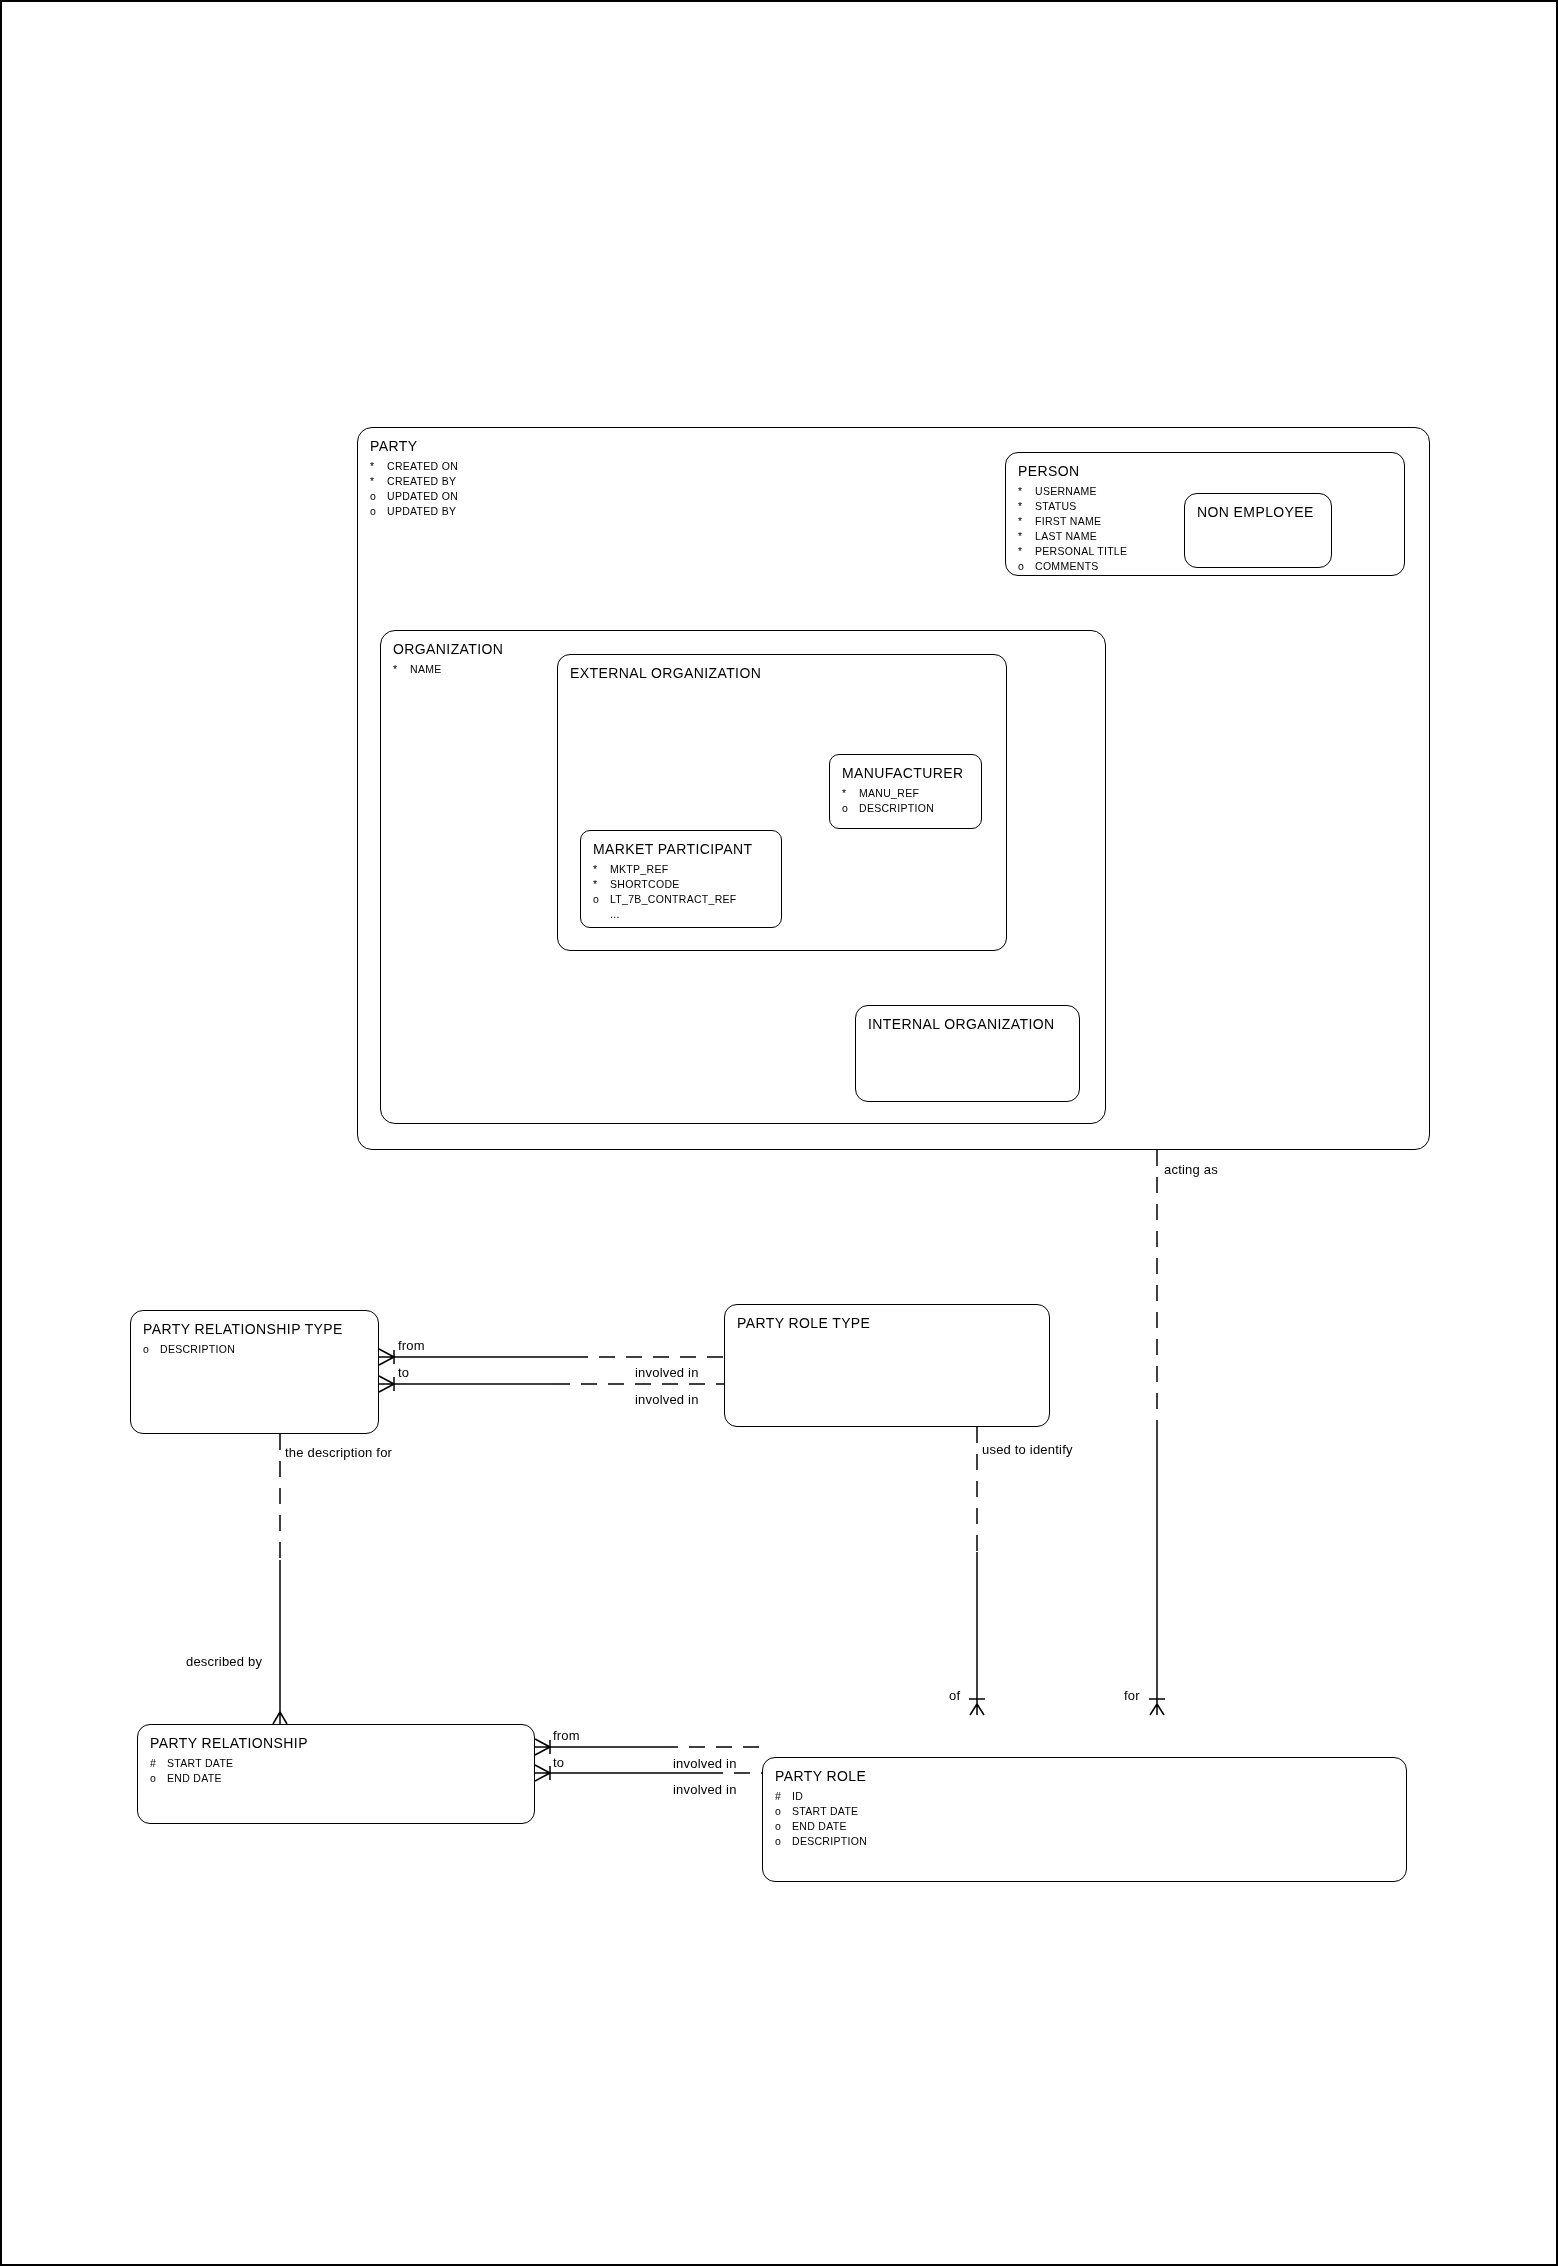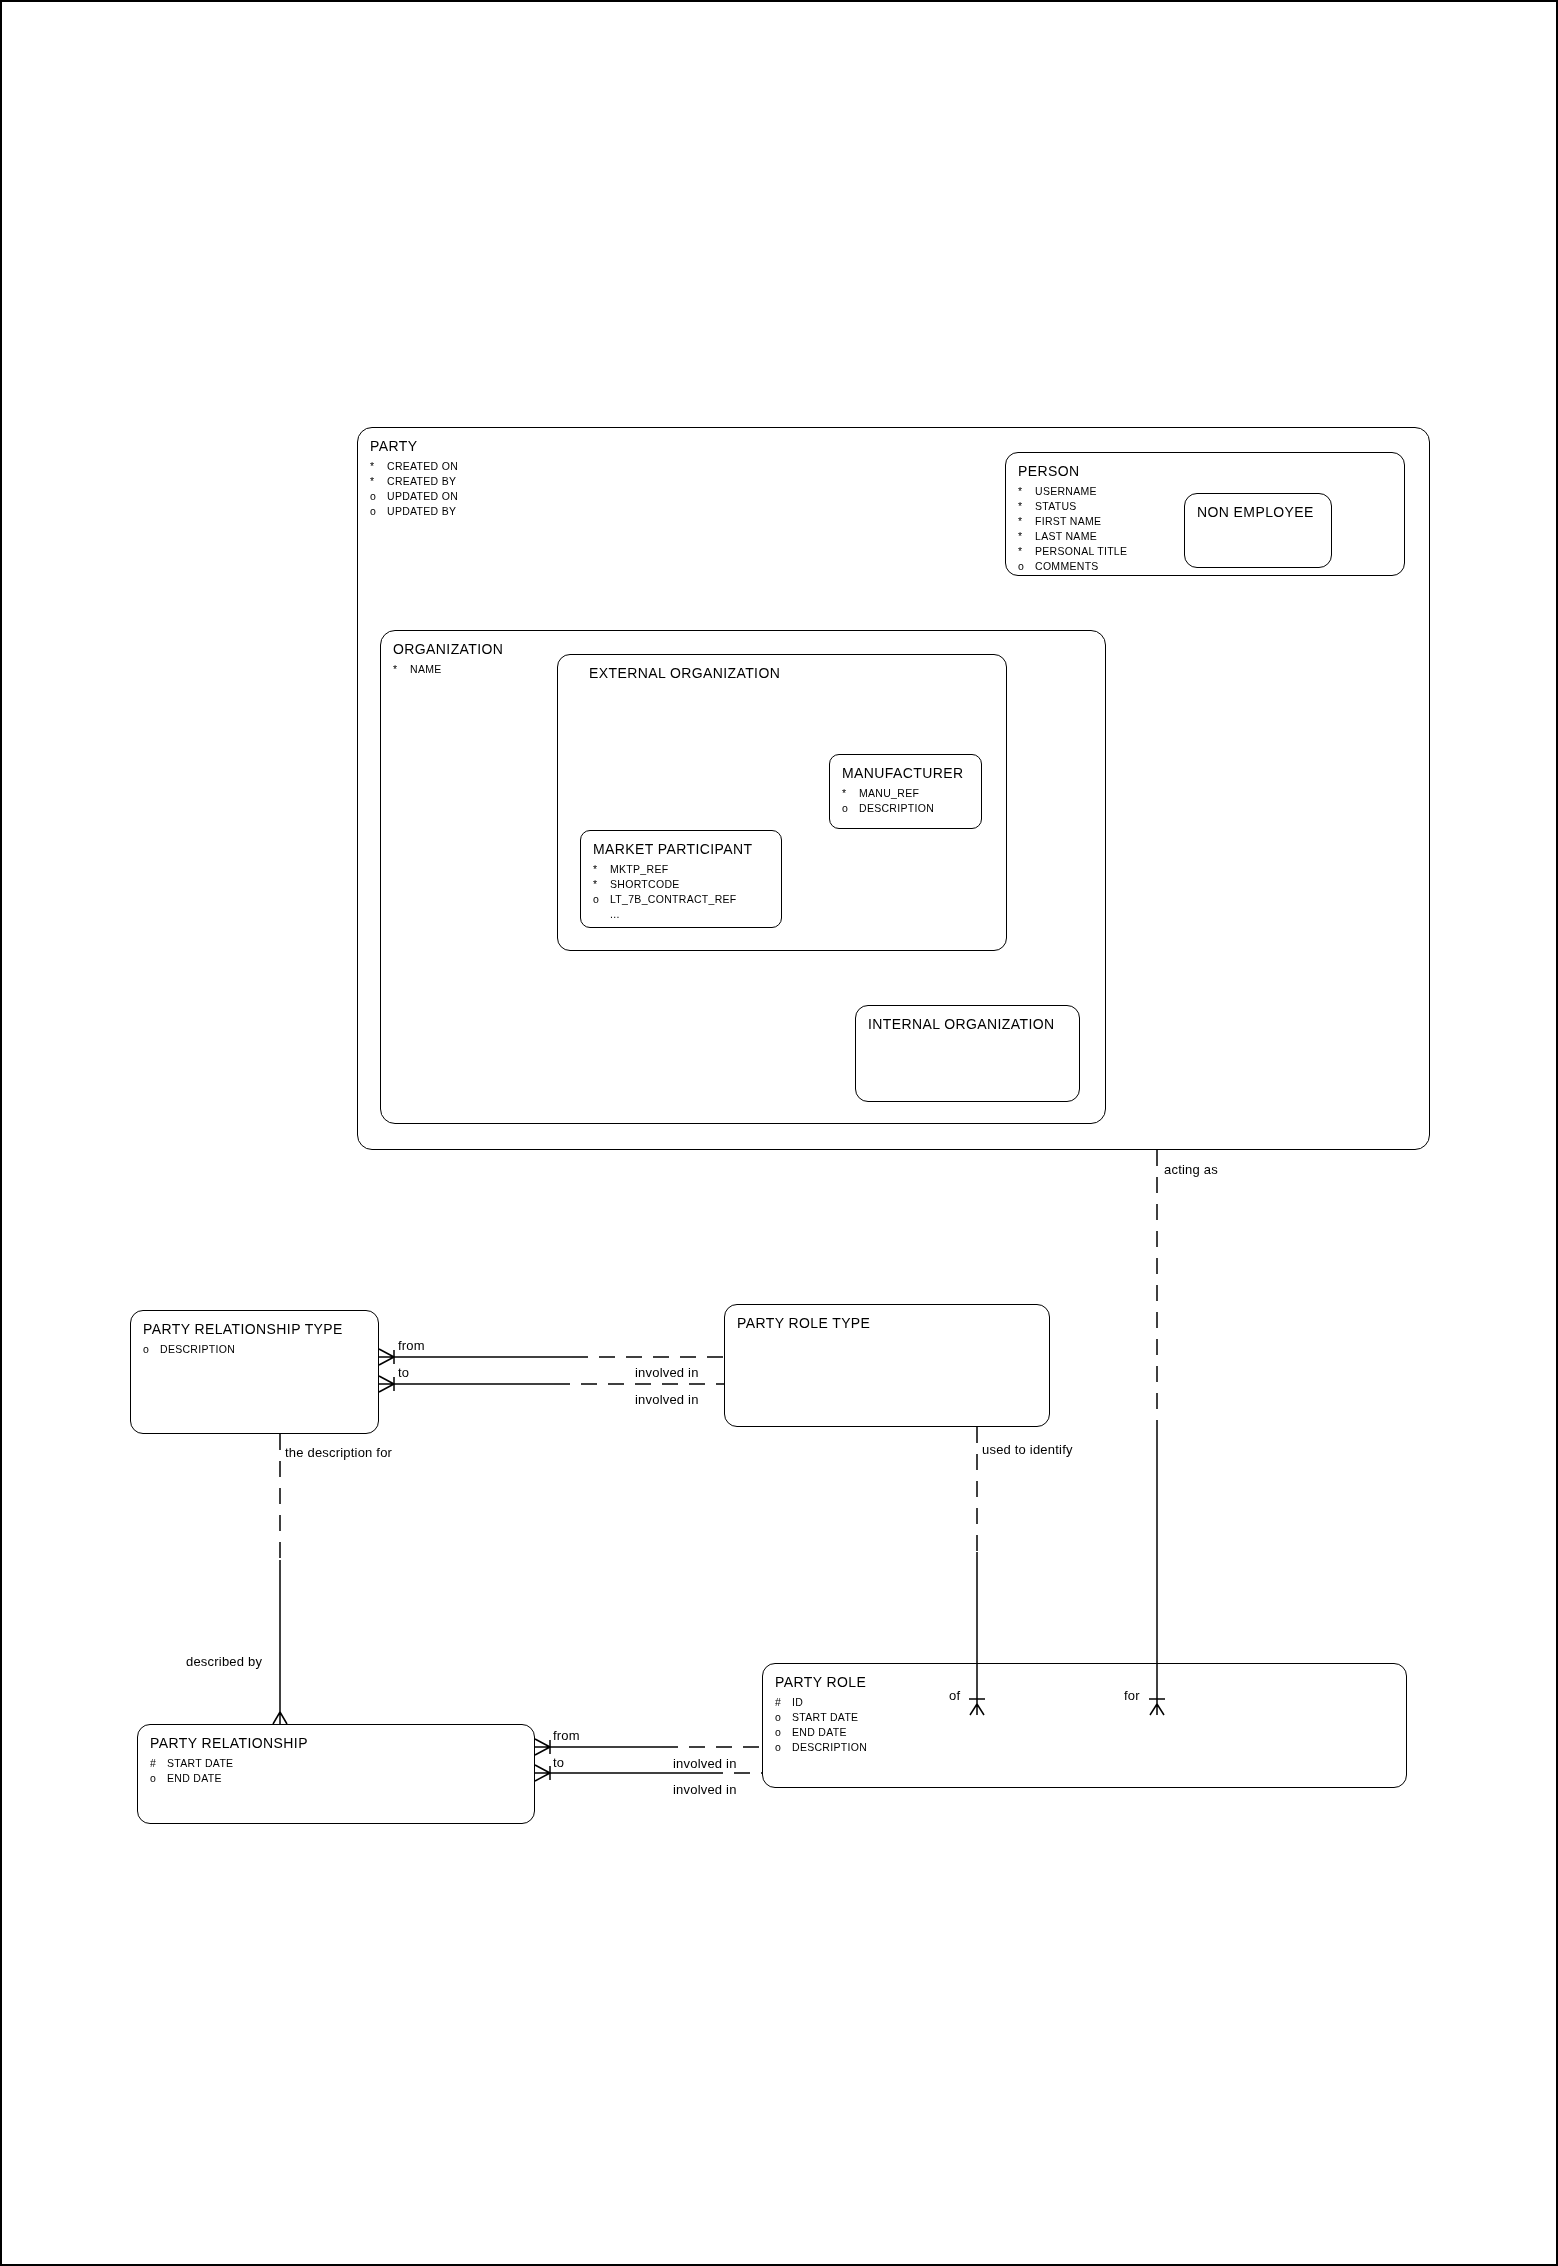--- a/index.html
+++ b/index.html
@@ -159,21 +159,21 @@
   <div class="entity" style="left:378px;top:628px;width:726px;height:494px;border-radius:15px;">
     <div class="entity-title">ORGANIZATION</div>
     <div class="attrs">
       <div class="attr">
           <span class="m">*</span>
           <span>NAME</span>
         </div>
     </div>
   </div>
 
-  <div class="entity" style="left:555px;top:652px;width:450px;height:297px;padding-left:19px;">
+  <div class="entity" style="left:555px;top:652px;width:450px;height:297px;">
     <div class="entity-title">EXTERNAL ORGANIZATION</div>
   </div>
 
   <div class="entity" style="left:827px;top:752px;width:153px;height:75px;border-radius:10px;">
     <div class="entity-title">MANUFACTURER</div>
     <div class="attrs">
       <div class="attr">
           <span class="m">*</span>
           <span>MANU_REF</span>
         </div>
@@ -231,21 +231,21 @@
           <span class="m">#</span>
           <span>START DATE</span>
         </div>
       <div class="attr">
           <span class="m">o</span>
           <span>END DATE</span>
         </div>
     </div>
   </div>
 
-  <div class="entity" style="left:760px;top:1661px;width:645px;height:125px;">
+  <div class="entity" style="left:760px;top:1755px;width:645px;height:125px;">
     <div class="entity-title">PARTY ROLE</div>
     <div class="attrs">
       <div class="attr">
           <span class="m">#</span>
           <span>ID</span>
         </div>
       <div class="attr">
           <span class="m">o</span>
           <span>START DATE</span>
         </div>

